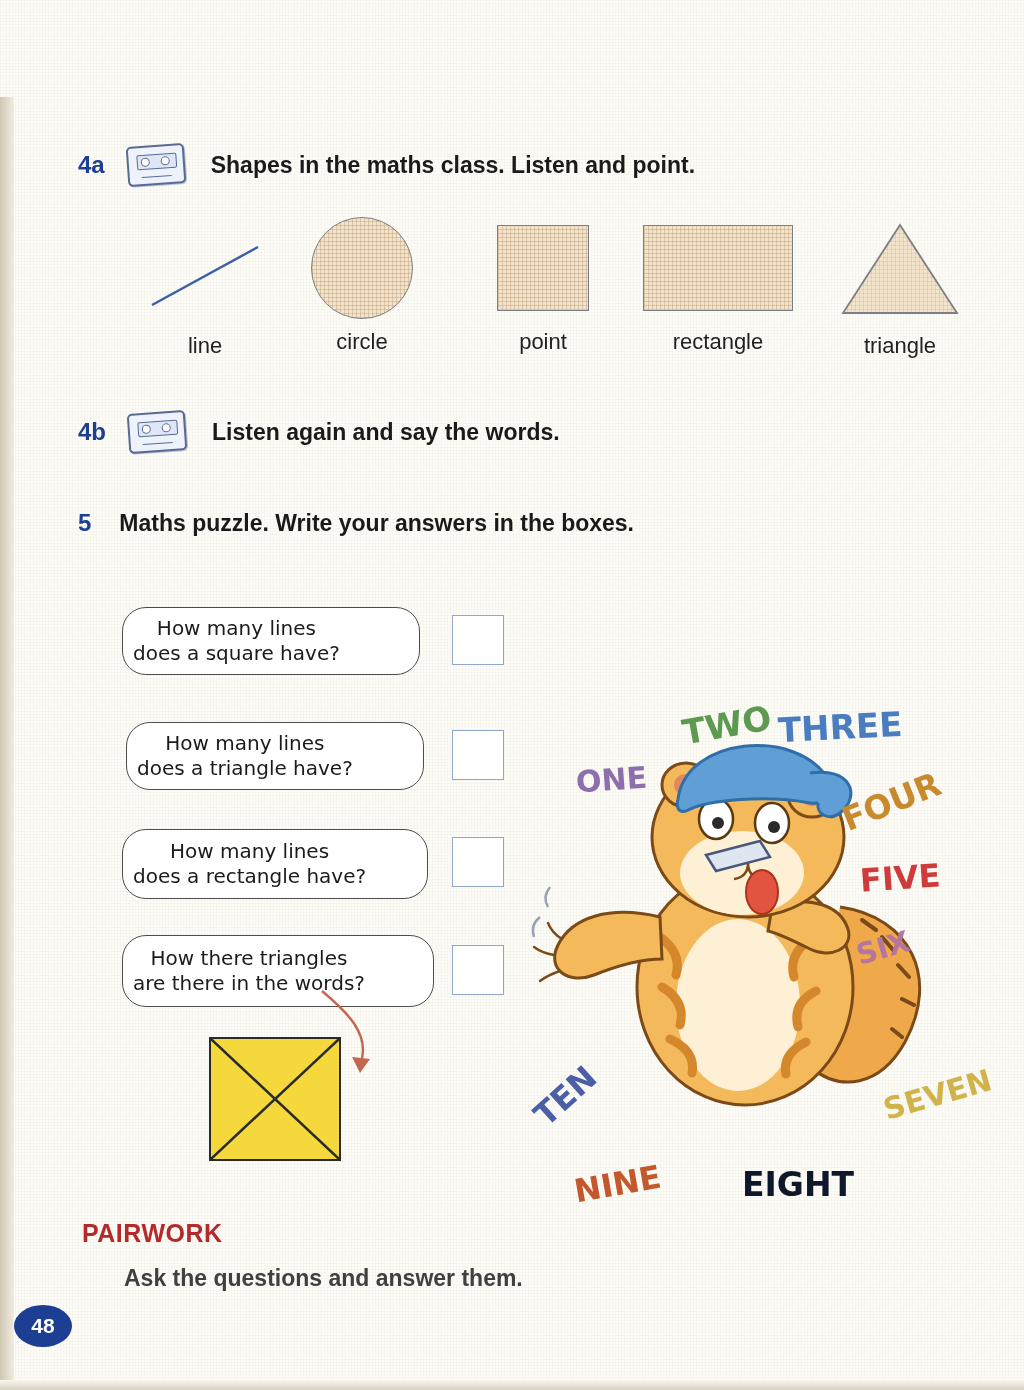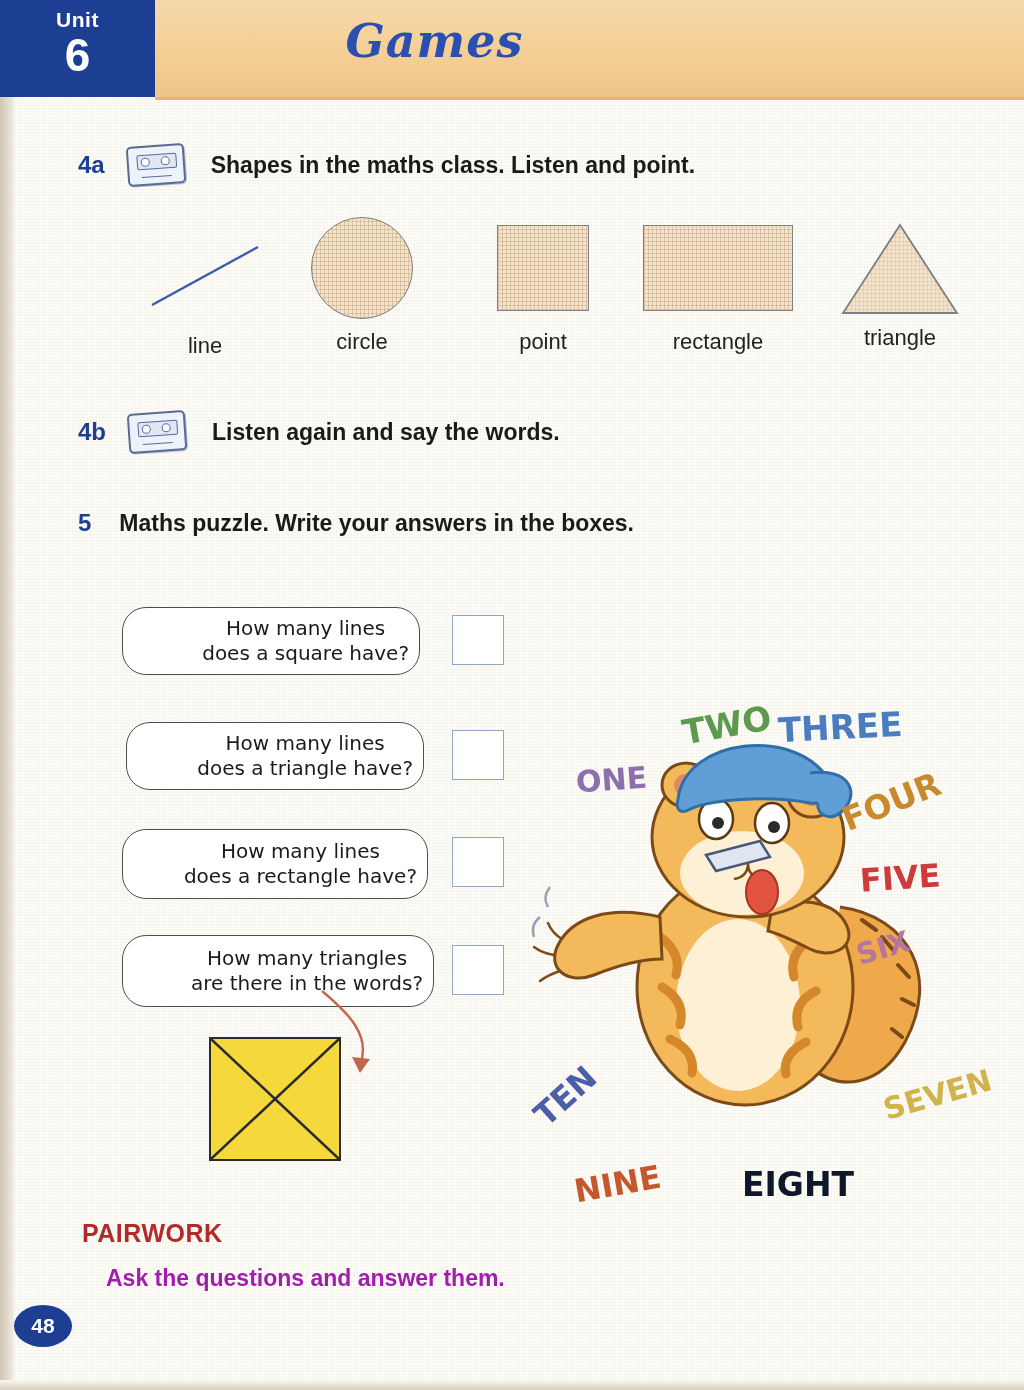--- a/index.html
+++ b/index.html
@@ -164,21 +164,21 @@
   }
 
   
   .bubble {
     position: absolute;
     border: 1.8px solid #4c4c4c;
     border-radius: 24px;
     background: #ffffff;
     display: flex;
     align-items: center;
-    justify-content: flex-end;
+    justify-content: flex-start;
     text-align: center;
     color: #1b1b1b;
     font-size: 20px;
     line-height: 25px;
     font-family: "DejaVu Sans", sans-serif;
     padding: 4px 10px;
     box-sizing: border-box;
   }
   .answer-box {
     position: absolute;
@@ -209,22 +209,22 @@
   #pairwork-title {
     position: absolute;
     left: 82px; top: 1122px;
     color: #b42a2a;
     font-weight: bold;
     font-size: 25px;
     letter-spacing: 0.5px;
   }
   #pairwork-text {
     position: absolute;
-    left: 106px; top: 1168px;
-    color: #a21caf;
+    left: 124px; top: 1168px;
+    color: #404040;
     font-weight: bold;
     font-size: 23px;
   }
 
   
   #page-number {
     position: absolute;
     left: 14px; top: 1305px;
     width: 58px; height: 42px;
     background: #1c3f94;
@@ -251,28 +251,20 @@
     width: 1024px; height: 10px;
     background: linear-gradient(0deg, #d8d0c0, #faf7ef);
     z-index: 2;
   }
 </style>
 </head>
 <body>
 
 <div id="page">
 
-  <div id="header">
-    <div id="header-band"></div>
-    <div id="unit-box">
-      <div id="unit-label">Unit</div>
-      <div id="unit-number">6</div>
-    </div>
-    <div id="header-title">Games</div>
-  </div>
 
   <div id="edge-left"></div>
   <div id="edge-bottom"></div>
 
   <div id="content">
 
     <div class="row" style="left:78px; top:48px;">
       <span class="ex-num">4a</span>
       <span style="display:inline-block; width:22px;"></span>
       <span class="cassette">
@@ -312,21 +304,21 @@
       <div class="shape-item" style="left:700px; top:0px; width:160px;">
         <svg width="130" height="100" viewBox="0 0 130 100" style="display:block;margin:0 auto;">
           <defs>
             <pattern id="hatch" width="4" height="4" patternUnits="userSpaceOnUse">
               <rect width="4" height="4" fill="#f3e3cb"></rect>
               <path d="M0 0 L0 4 M0 0 L4 0" stroke="rgba(190,160,120,0.5)" stroke-width="1"></path>
             </pattern>
           </defs>
           <polygon points="65,8 122,96 8,96" fill="url(#hatch)" stroke="#7b7f86" stroke-width="1.8"></polygon>
         </svg>
-        <div class="shape-cap" style="margin-top:8px;">triangle</div>
+        <div class="shape-cap" style="margin-top:16px;">triangle</div>
       </div>
     </div>
 
     <div class="row" style="left:78px; top:315px;">
       <span class="ex-num">4b</span>
       <span style="display:inline-block; width:22px;"></span>
       <span class="cassette">
         <span class="win"></span>
         <span class="reel r1"></span>
         <span class="reel r2"></span>
@@ -361,21 +353,21 @@
     <div class="bubble" style="left:122px; top:732px; width:306px; height:70px;">
       <div>
         <div>How many lines</div>
         <div>does a rectangle have?</div>
       </div>
     </div>
     <div class="answer-box" style="left:452px; top:740px;"></div>
 
     <div class="bubble" style="left:122px; top:838px; width:312px; height:72px;">
       <div>
-        <div>How many triangles</div>
+        <div>How there triangles</div>
         <div>are there in the words?</div>
       </div>
     </div>
     <div class="answer-box" style="left:452px; top:848px;"></div>
 
     <svg style="position:absolute; left:300px; top:890px;" width="110" height="110" viewBox="0 0 110 110">
       <path d="M22 4 C 46 24, 72 48, 60 78" fill="none" stroke="#c4664f" stroke-width="2.4"></path>
       <polygon points="60,86 52,70 70,72" fill="#c4664f"></polygon>
     </svg>
 

